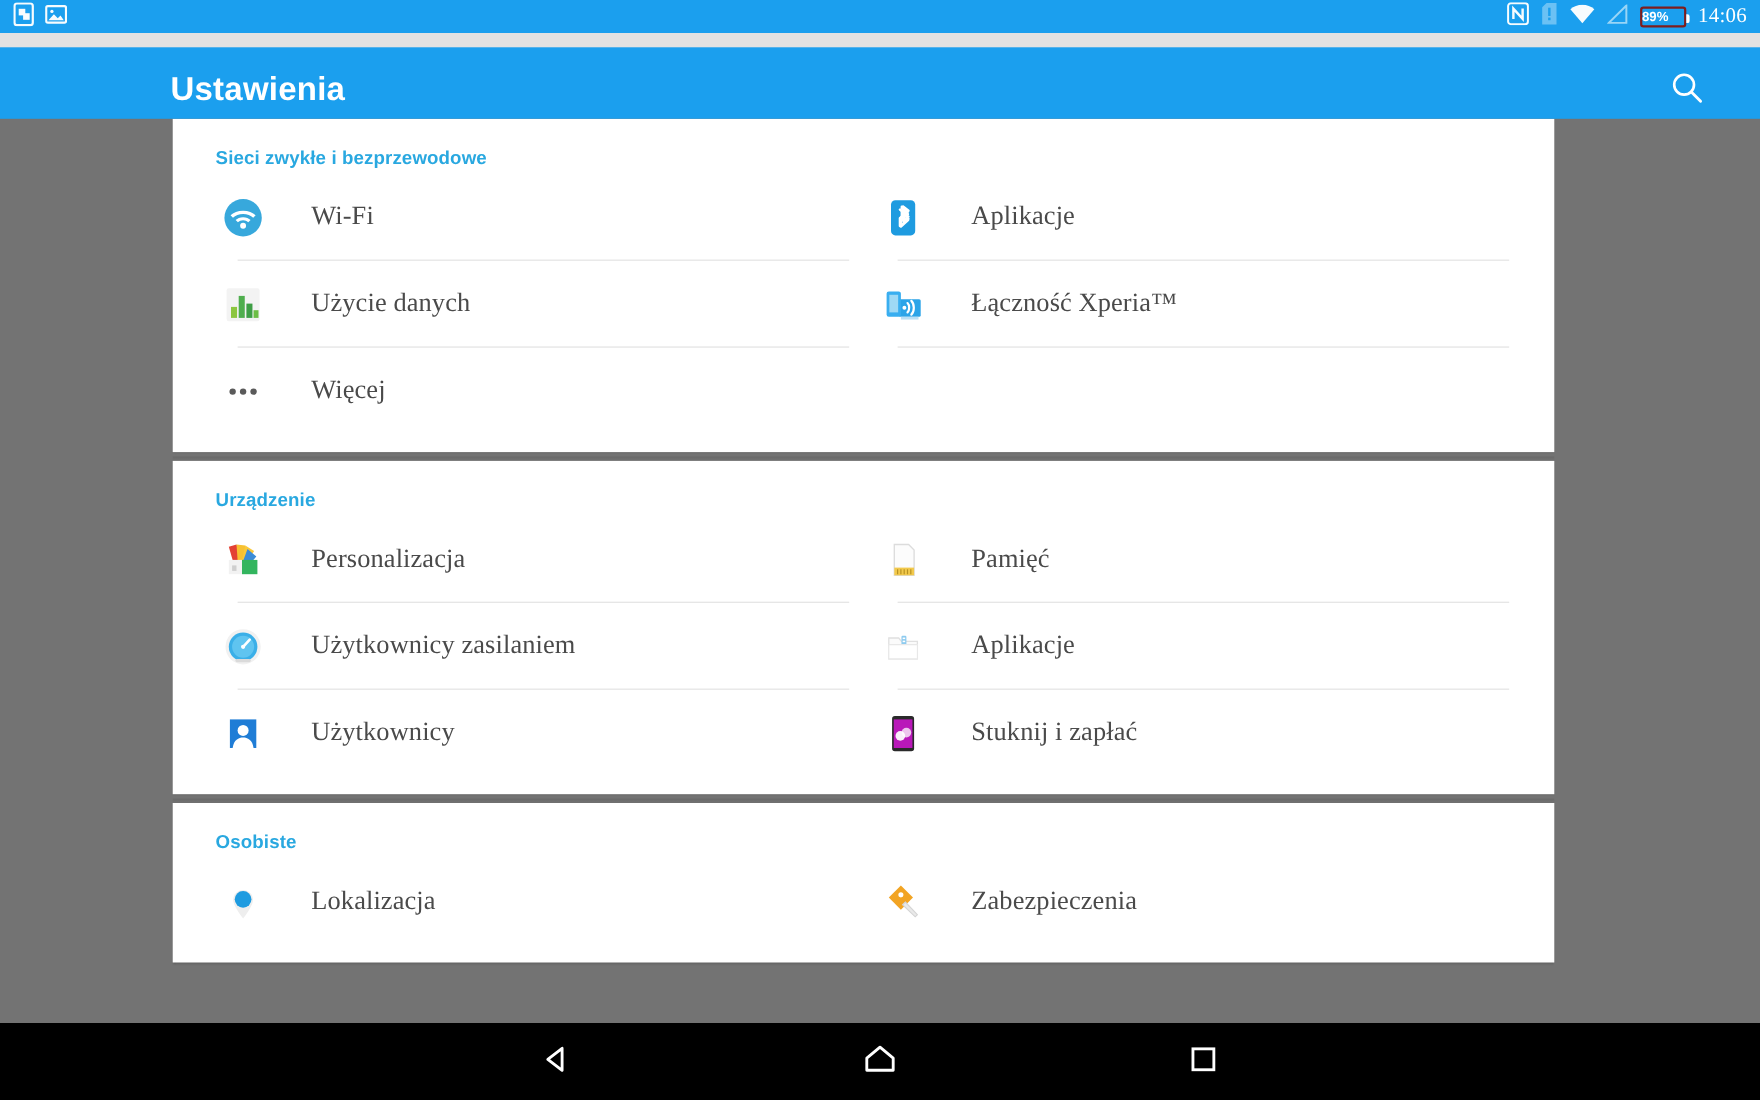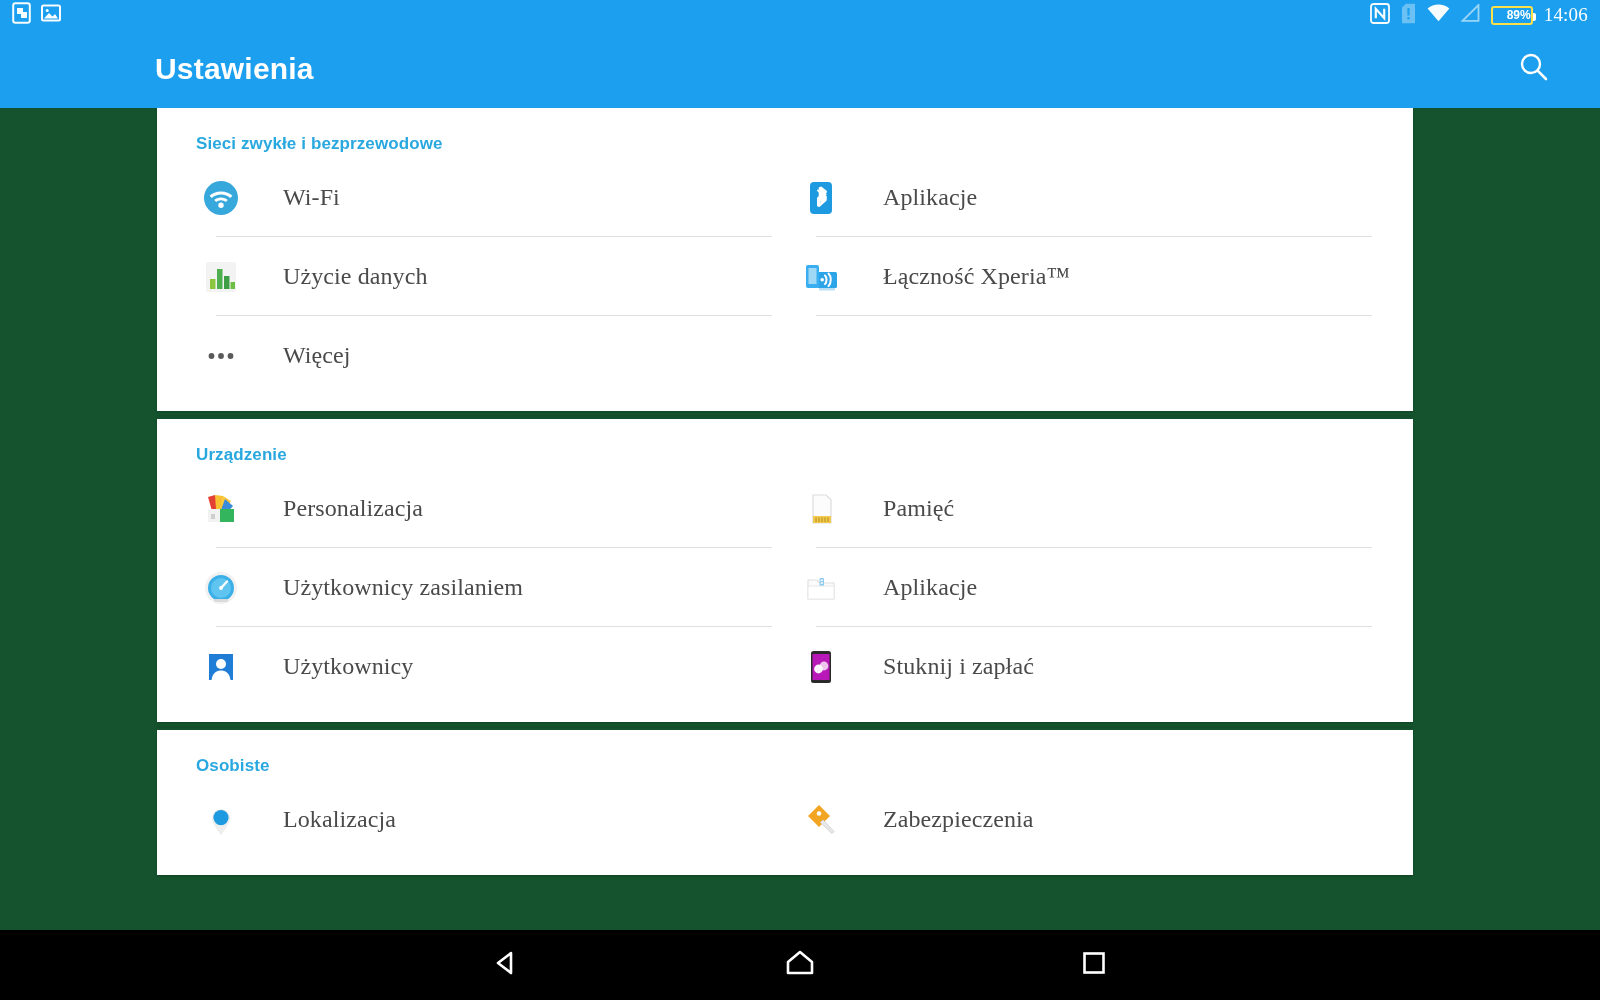--- a/index.html
+++ b/index.html
@@ -19,48 +19,48 @@
   }
   .sb-left { display:flex; align-items:center; gap:10px; }
   .sb-right { margin-left:auto; display:flex; align-items:center; gap:11px; }
   .sb-icon { display:block; opacity:.97; }
   .sb-clock {
     color:#ffffff; font-size:19px; letter-spacing:.2px;
     font-family:Liberation Serif, serif; line-height:1;
     padding-bottom:1px;
   }
   .sb-batt {
-    position:relative; display:flex; align-items:center; justify-content:flex-end;
-    width:42px; height:19px; border:2px solid #fde047; border-radius:3px;
+    position:relative; display:flex; align-items:center; justify-content:flex-start;
+    width:42px; height:19px; border:2px solid #7f1d1d; border-radius:3px;
   }
   .sb-batt:after{
     content:""; position:absolute; right:-5px; top:5px; width:3px; height:8px;
     background:#fff; border-radius:0 2px 2px 0;
   }
   .sb-batt span { font-size:12px; color:#fff; font-weight:bold; line-height:1; }
 
   
   .appbar {
-    position:absolute; top:30px; left:0; width:1600px; height:78px;
+    position:absolute; top:43px; left:0; width:1600px; height:78px;
     background:#1B9FEE; display:flex; align-items:center;
   }
   .appbar-title {
     color:#ffffff; font-size:30px; font-weight:bold; letter-spacing:.2px;
     margin-left:155px;
   }
   .appbar-actions { margin-left:auto; margin-right:40px; display:flex; align-items:center; }
   .icon-btn {
     width:52px; height:52px; display:flex; align-items:center; justify-content:center;
     cursor:pointer; border-radius:50%;
   }
 
   
   .content {
     position:absolute; top:108px; left:0; width:1600px; height:822px;
-    background:#14532d; overflow:hidden;
+    background:#737373; overflow:hidden;
   }
   .card {
     position:relative; background:#ffffff; margin:0 auto;
     width:1256px; margin-left:157px;
     box-shadow:0 1px 2px rgba(0,0,0,.20), 0 0 0 0 rgba(0,0,0,0);
   }
   .card + .card { margin-top:8px; }
   .card::before{
     content:""; position:absolute; top:-4px; left:0; right:0; height:4px;
     background:linear-gradient(to bottom, rgba(0,0,0,.09), rgba(0,0,0,0));

